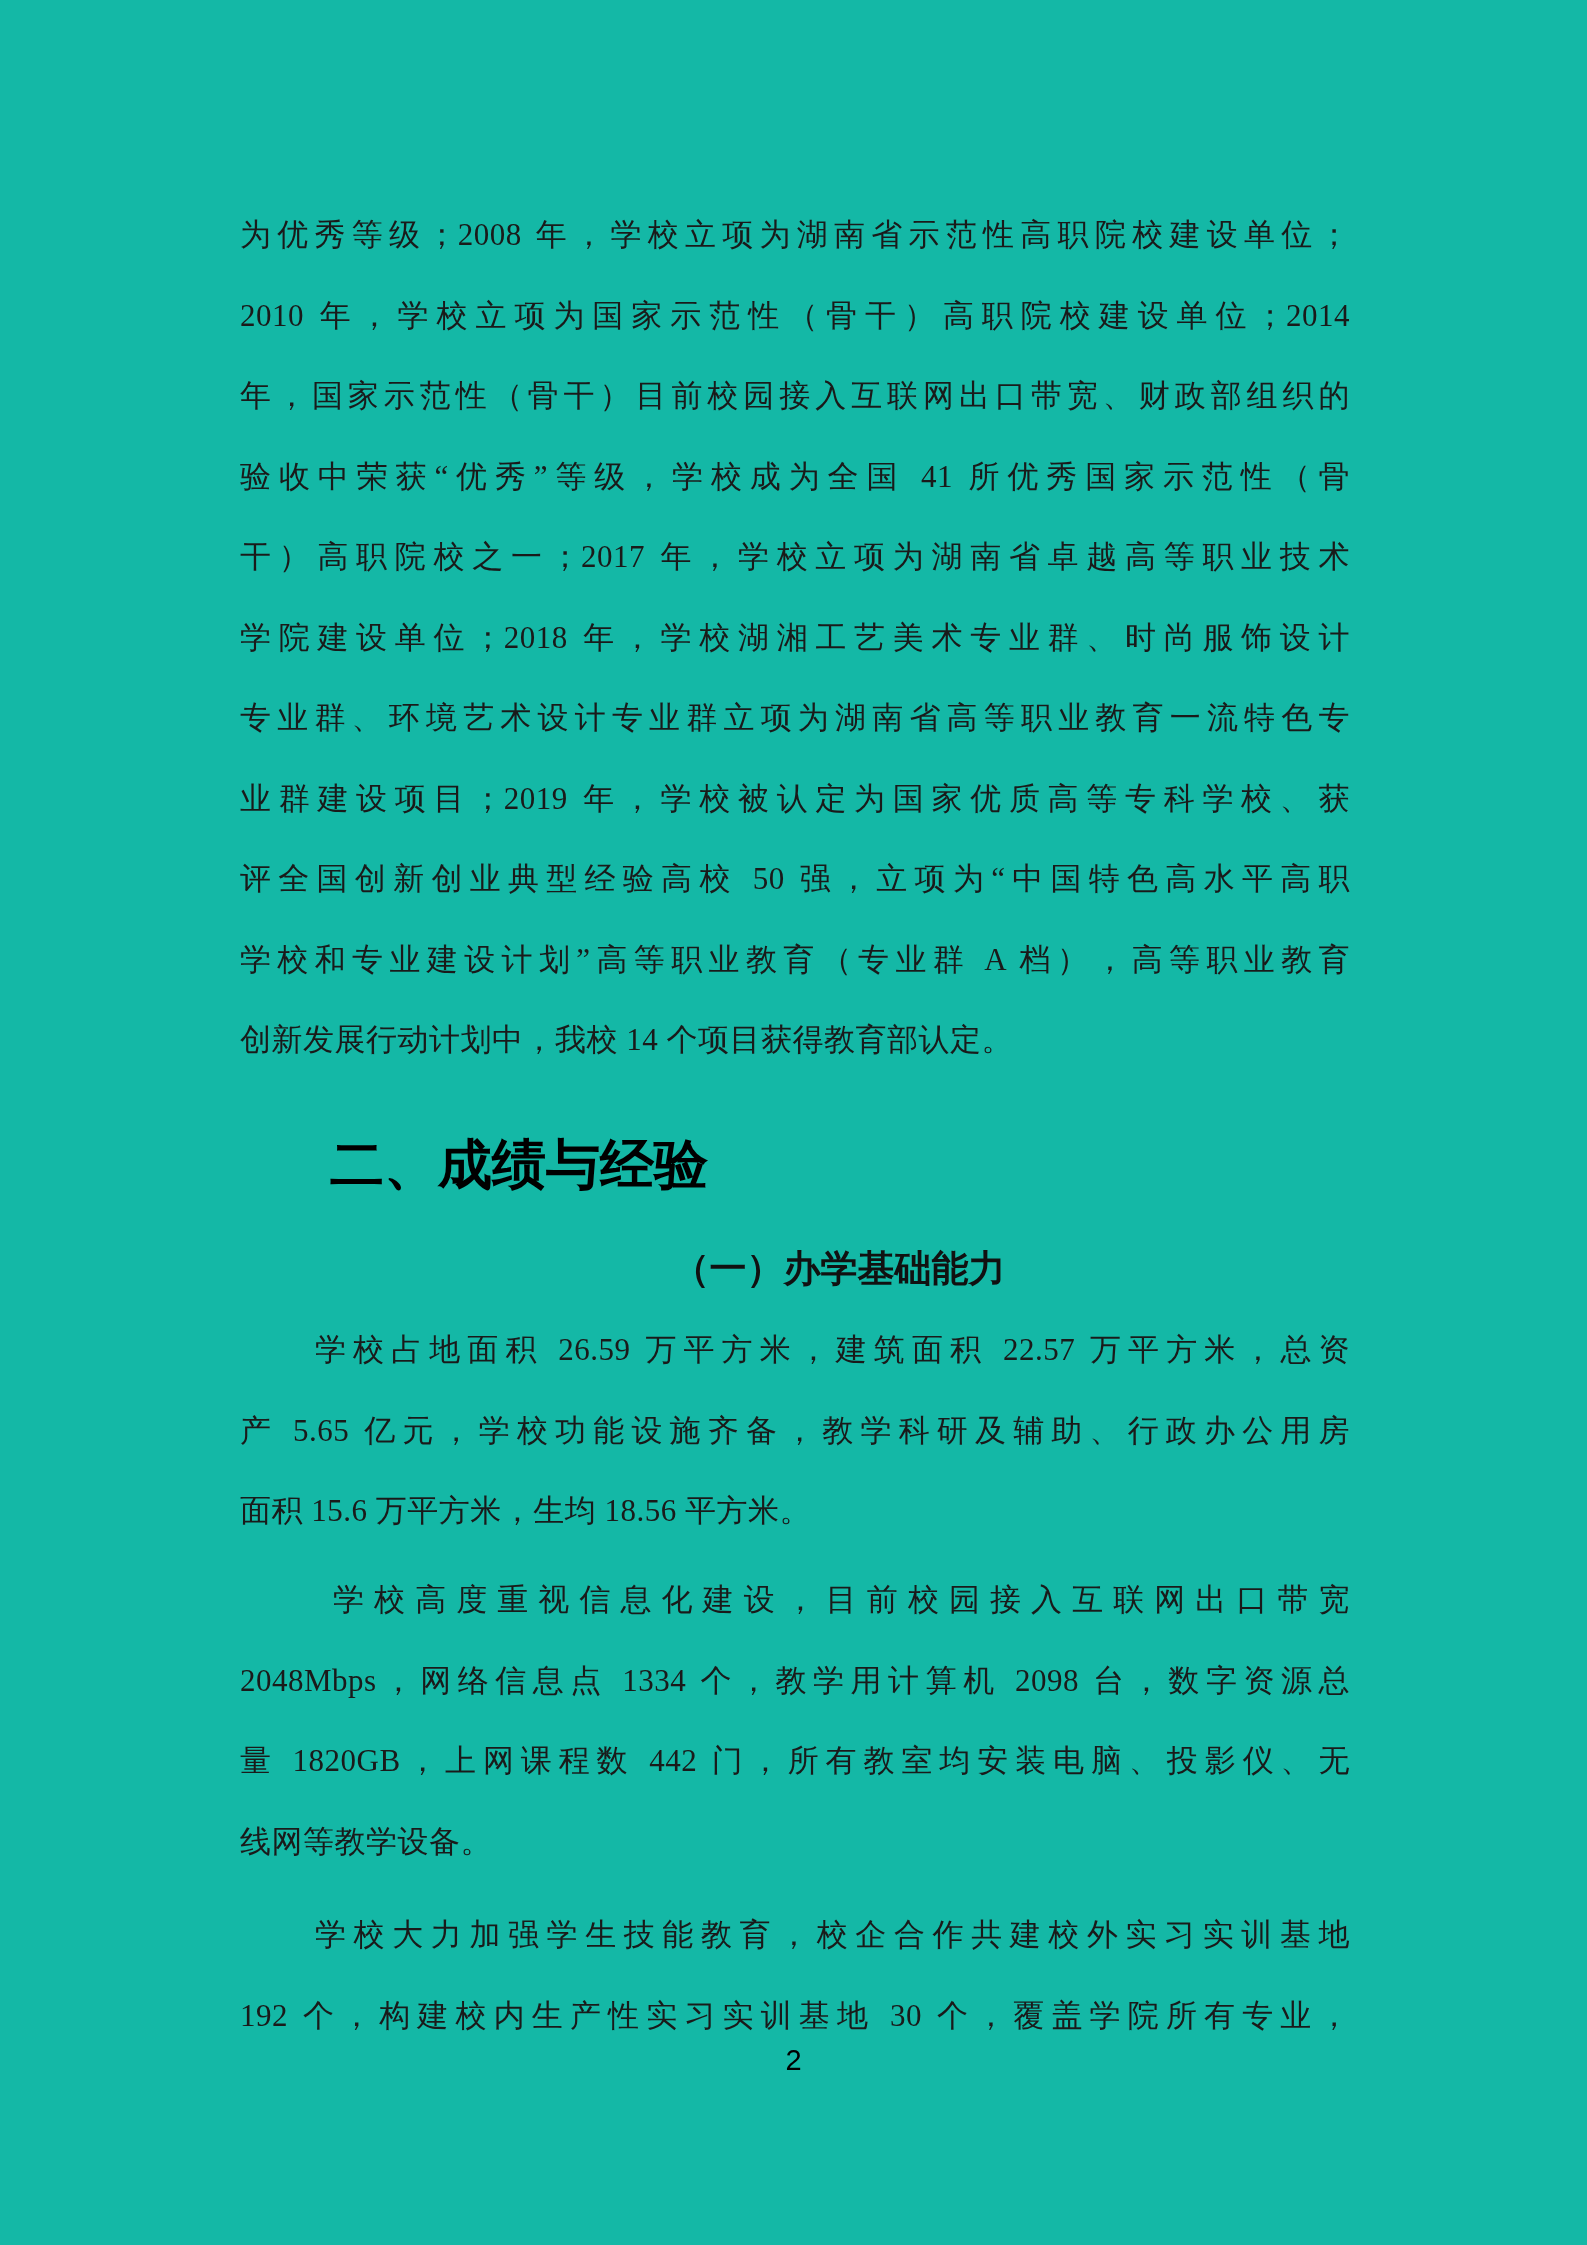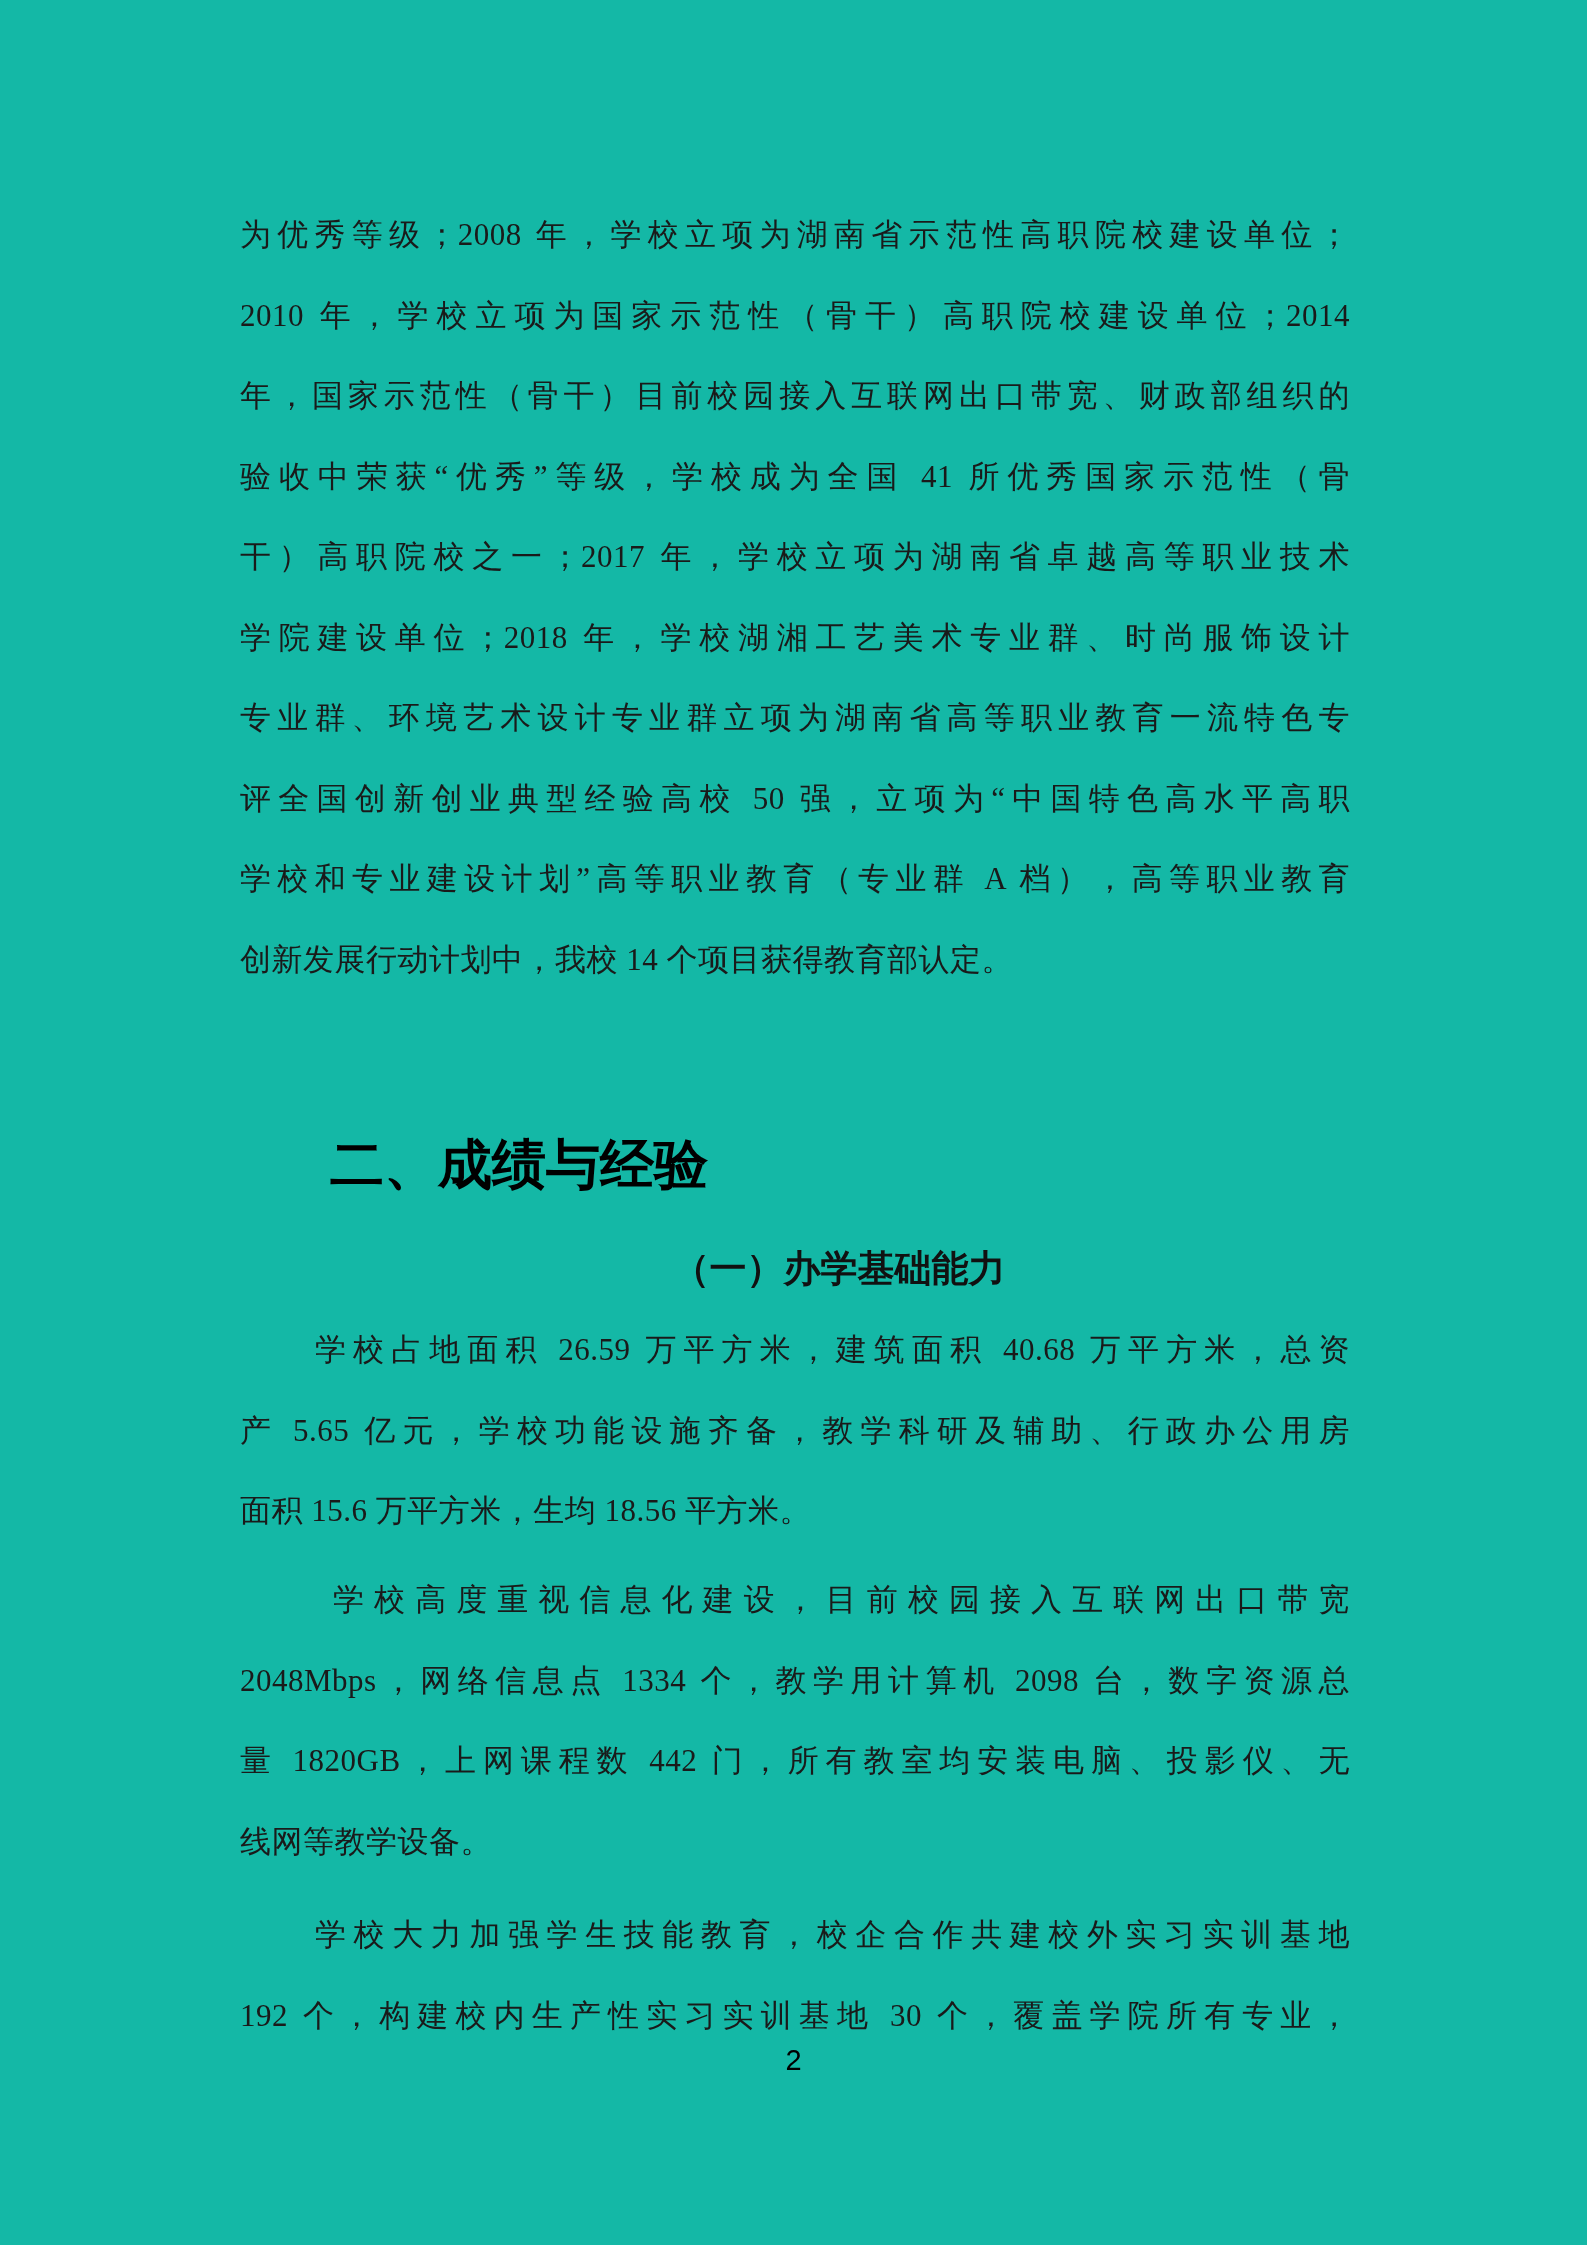--- a/index.html
+++ b/index.html
@@ -75,31 +75,32 @@
 <div class="page">
 
   <div class="para" style="top:195px;">
     <div class="line">为优秀等级；2008 年，学校立项为湖南省示范性高职院校建设单位；</div>
     <div class="line">2010 年，学校立项为国家示范性（骨干）高职院校建设单位；2014</div>
     <div class="line">年，国家示范性（骨干）目前校园接入互联网出口带宽、财政部组织的</div>
     <div class="line">验收中荣获“优秀”等级，学校成为全国 41 所优秀国家示范性（骨</div>
     <div class="line">干）高职院校之一；2017 年，学校立项为湖南省卓越高等职业技术</div>
     <div class="line">学院建设单位；2018 年，学校湖湘工艺美术专业群、时尚服饰设计</div>
     <div class="line">专业群、环境艺术设计专业群立项为湖南省高等职业教育一流特色专</div>
+    <div class="line">业群建设项目；2019 年，学校被认定为国家优质高等专科学校、获</div>
     <div class="line">评全国创新创业典型经验高校 50 强，立项为“中国特色高水平高职</div>
     <div class="line">学校和专业建设计划”高等职业教育（专业群 A 档），高等职业教育</div>
     <div class="line end">创新发展行动计划中，我校 14 个项目获得教育部认定。</div>
   </div>
 
   <h1 class="heading">二、成绩与经验</h1>
 
   <h2 class="subheading">（一）办学基础能力</h2>
 
   <div class="para" style="top:1310px;">
-    <div class="line ind-75">学校占地面积 26.59 万平方米，建筑面积 40.68 万平方米，总资</div>
+    <div class="line ind-75">学校占地面积 26.59 万平方米，建筑面积 22.57 万平方米，总资</div>
     <div class="line">产 5.65 亿元，学校功能设施齐备，教学科研及辅助、行政办公用房</div>
     <div class="line end">面积 15.6 万平方米，生均 18.56 平方米。</div>
   </div>
 
   <div class="para" style="top:1560px;">
     <div class="line ind-93">学校高度重视信息化建设，目前校园接入互联网出口带宽</div>
     <div class="line">2048Mbps，网络信息点 1334 个，教学用计算机 2098 台，数字资源总</div>
     <div class="line">量 1820GB，上网课程数 442 门，所有教室均安装电脑、投影仪、无</div>
     <div class="line end">线网等教学设备。</div>
   </div>

